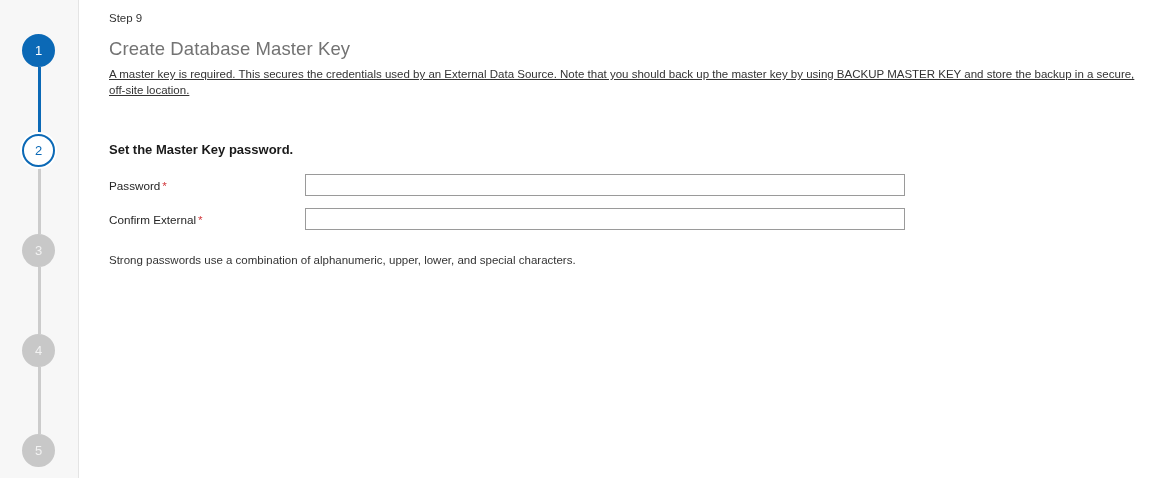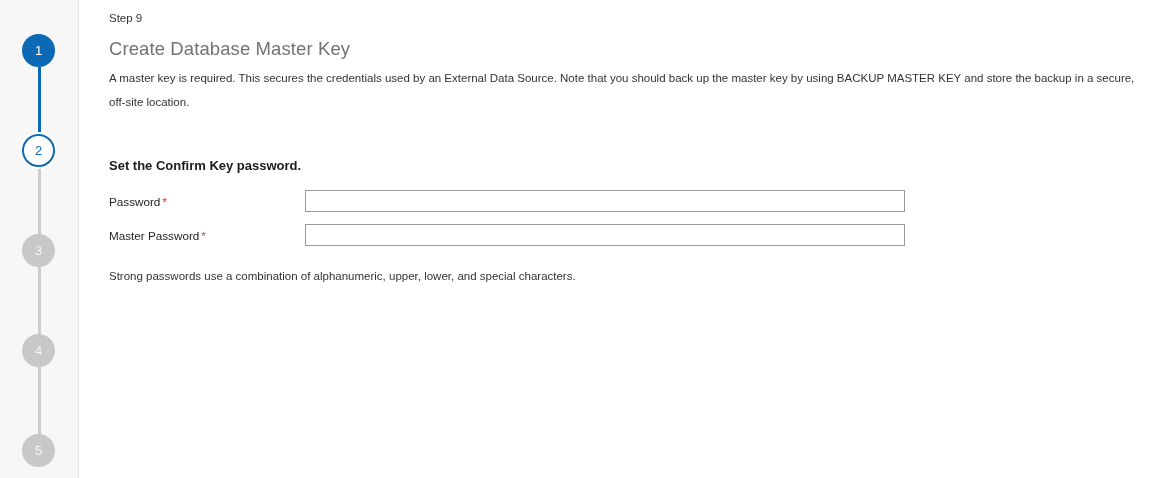--- a/index.html
+++ b/index.html
@@ -82,22 +82,23 @@
     font-size: 18.5px;
     font-weight: 400;
     color: #737373;
     margin: 0 0 6px 0;
     letter-spacing: .1px;
   }
   .page-desc {
     font-size: 11.5px;
     color: #333333;
     margin: 0;
-    line-height: 24px;
+    line-height: 16px;
     max-width: 1060px;
+    text-decoration: underline;
   }
   .section-title {
     font-size: 13px;
     font-weight: bold;
     color: #1a1a1a;
     margin: 44px 0 0 0;
   }
   .form {
     margin-top: 17px;
   }
@@ -166,34 +167,34 @@
   </div>
 
   <div class="content">
 
     <div class="step-label">Step 9</div>
 
     <h1 class="page-title">Create Database Master Key</h1>
 
     <p class="page-desc">A master key is required. This secures the credentials used by an External Data Source. Note that you should back up the master key by using BACKUP MASTER KEY and store the backup in a secure, off-site location.</p>
 
-    <h2 class="section-title">Set the Confirm Key password.</h2>
+    <h2 class="section-title">Set the Master Key password.</h2>
 
     <div class="form">
 
       <div class="form-row">
         <div class="form-label">
           <span>Password</span><span class="req">*</span>
         </div>
         <input class="text-input" type="password" value="" placeholder="" style="">
       </div>
 
       <div class="form-row">
         <div class="form-label">
-          <span>Master Password</span><span class="req">*</span>
+          <span>Confirm External</span><span class="req">*</span>
         </div>
         <input class="text-input" type="password" value="" placeholder="" style="">
       </div>
 
     </div>
 
     <p class="hint">Strong passwords use a combination of alphanumeric, upper, lower, and special characters.</p>
 
   </div>
 </div>

